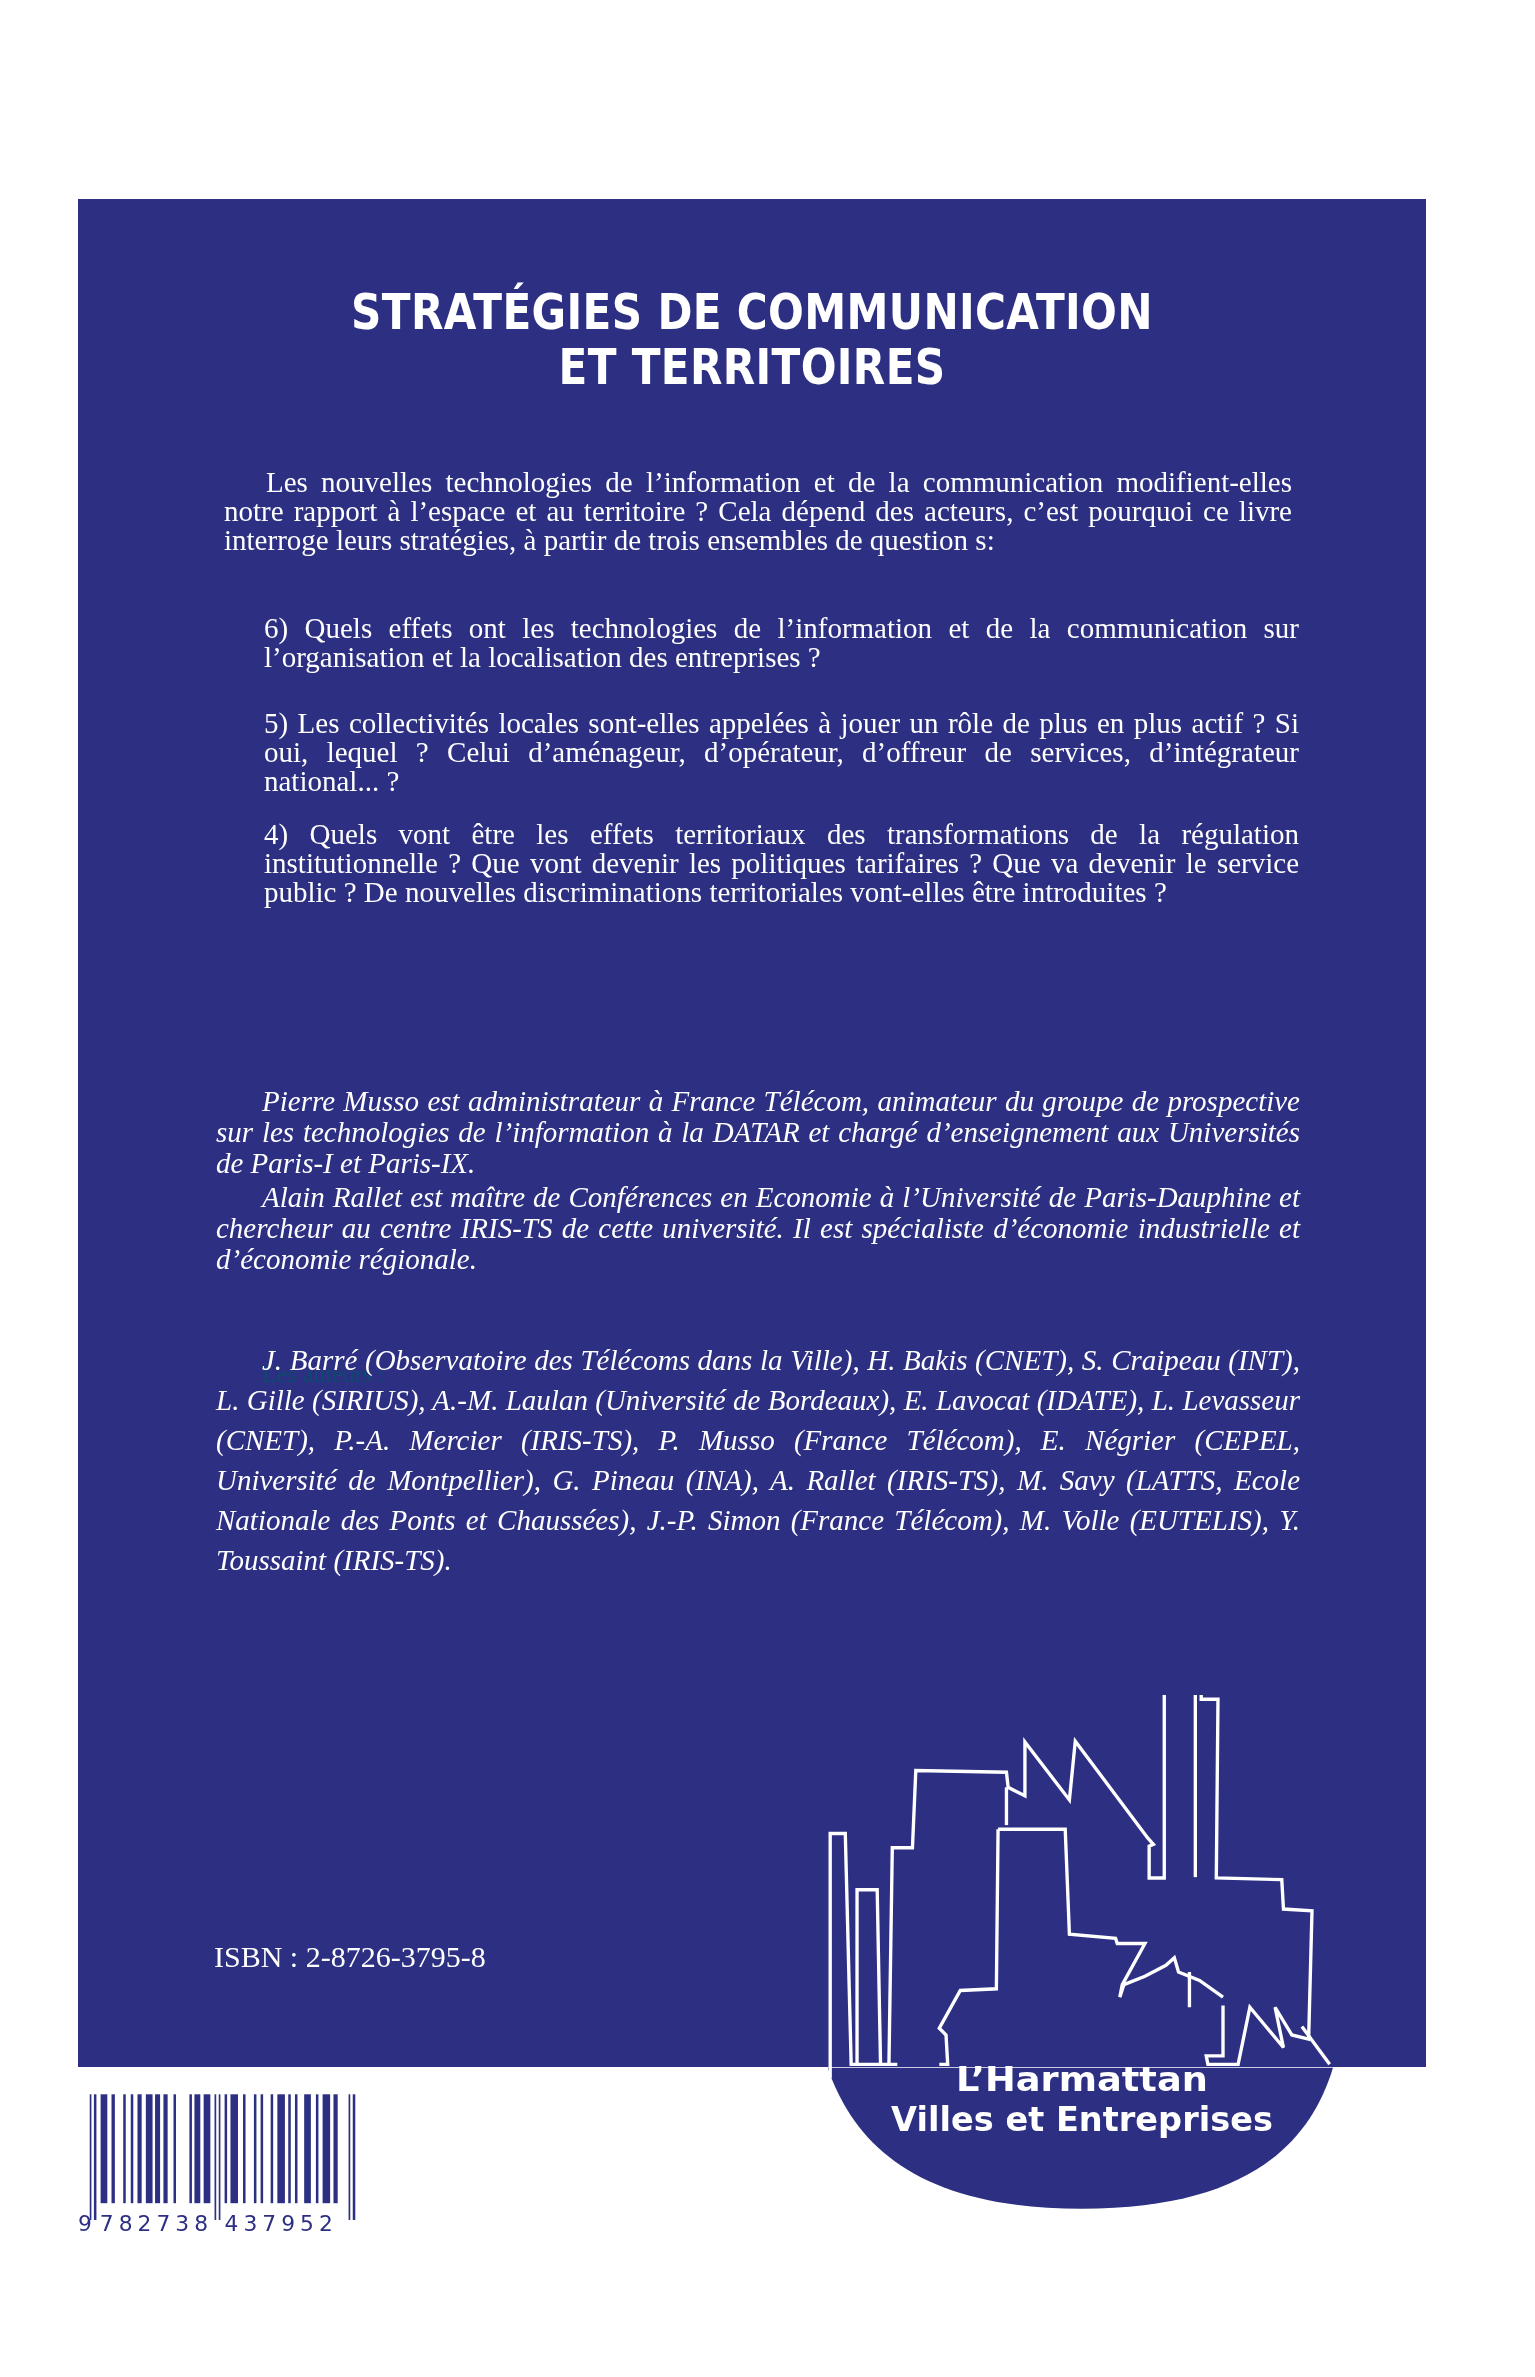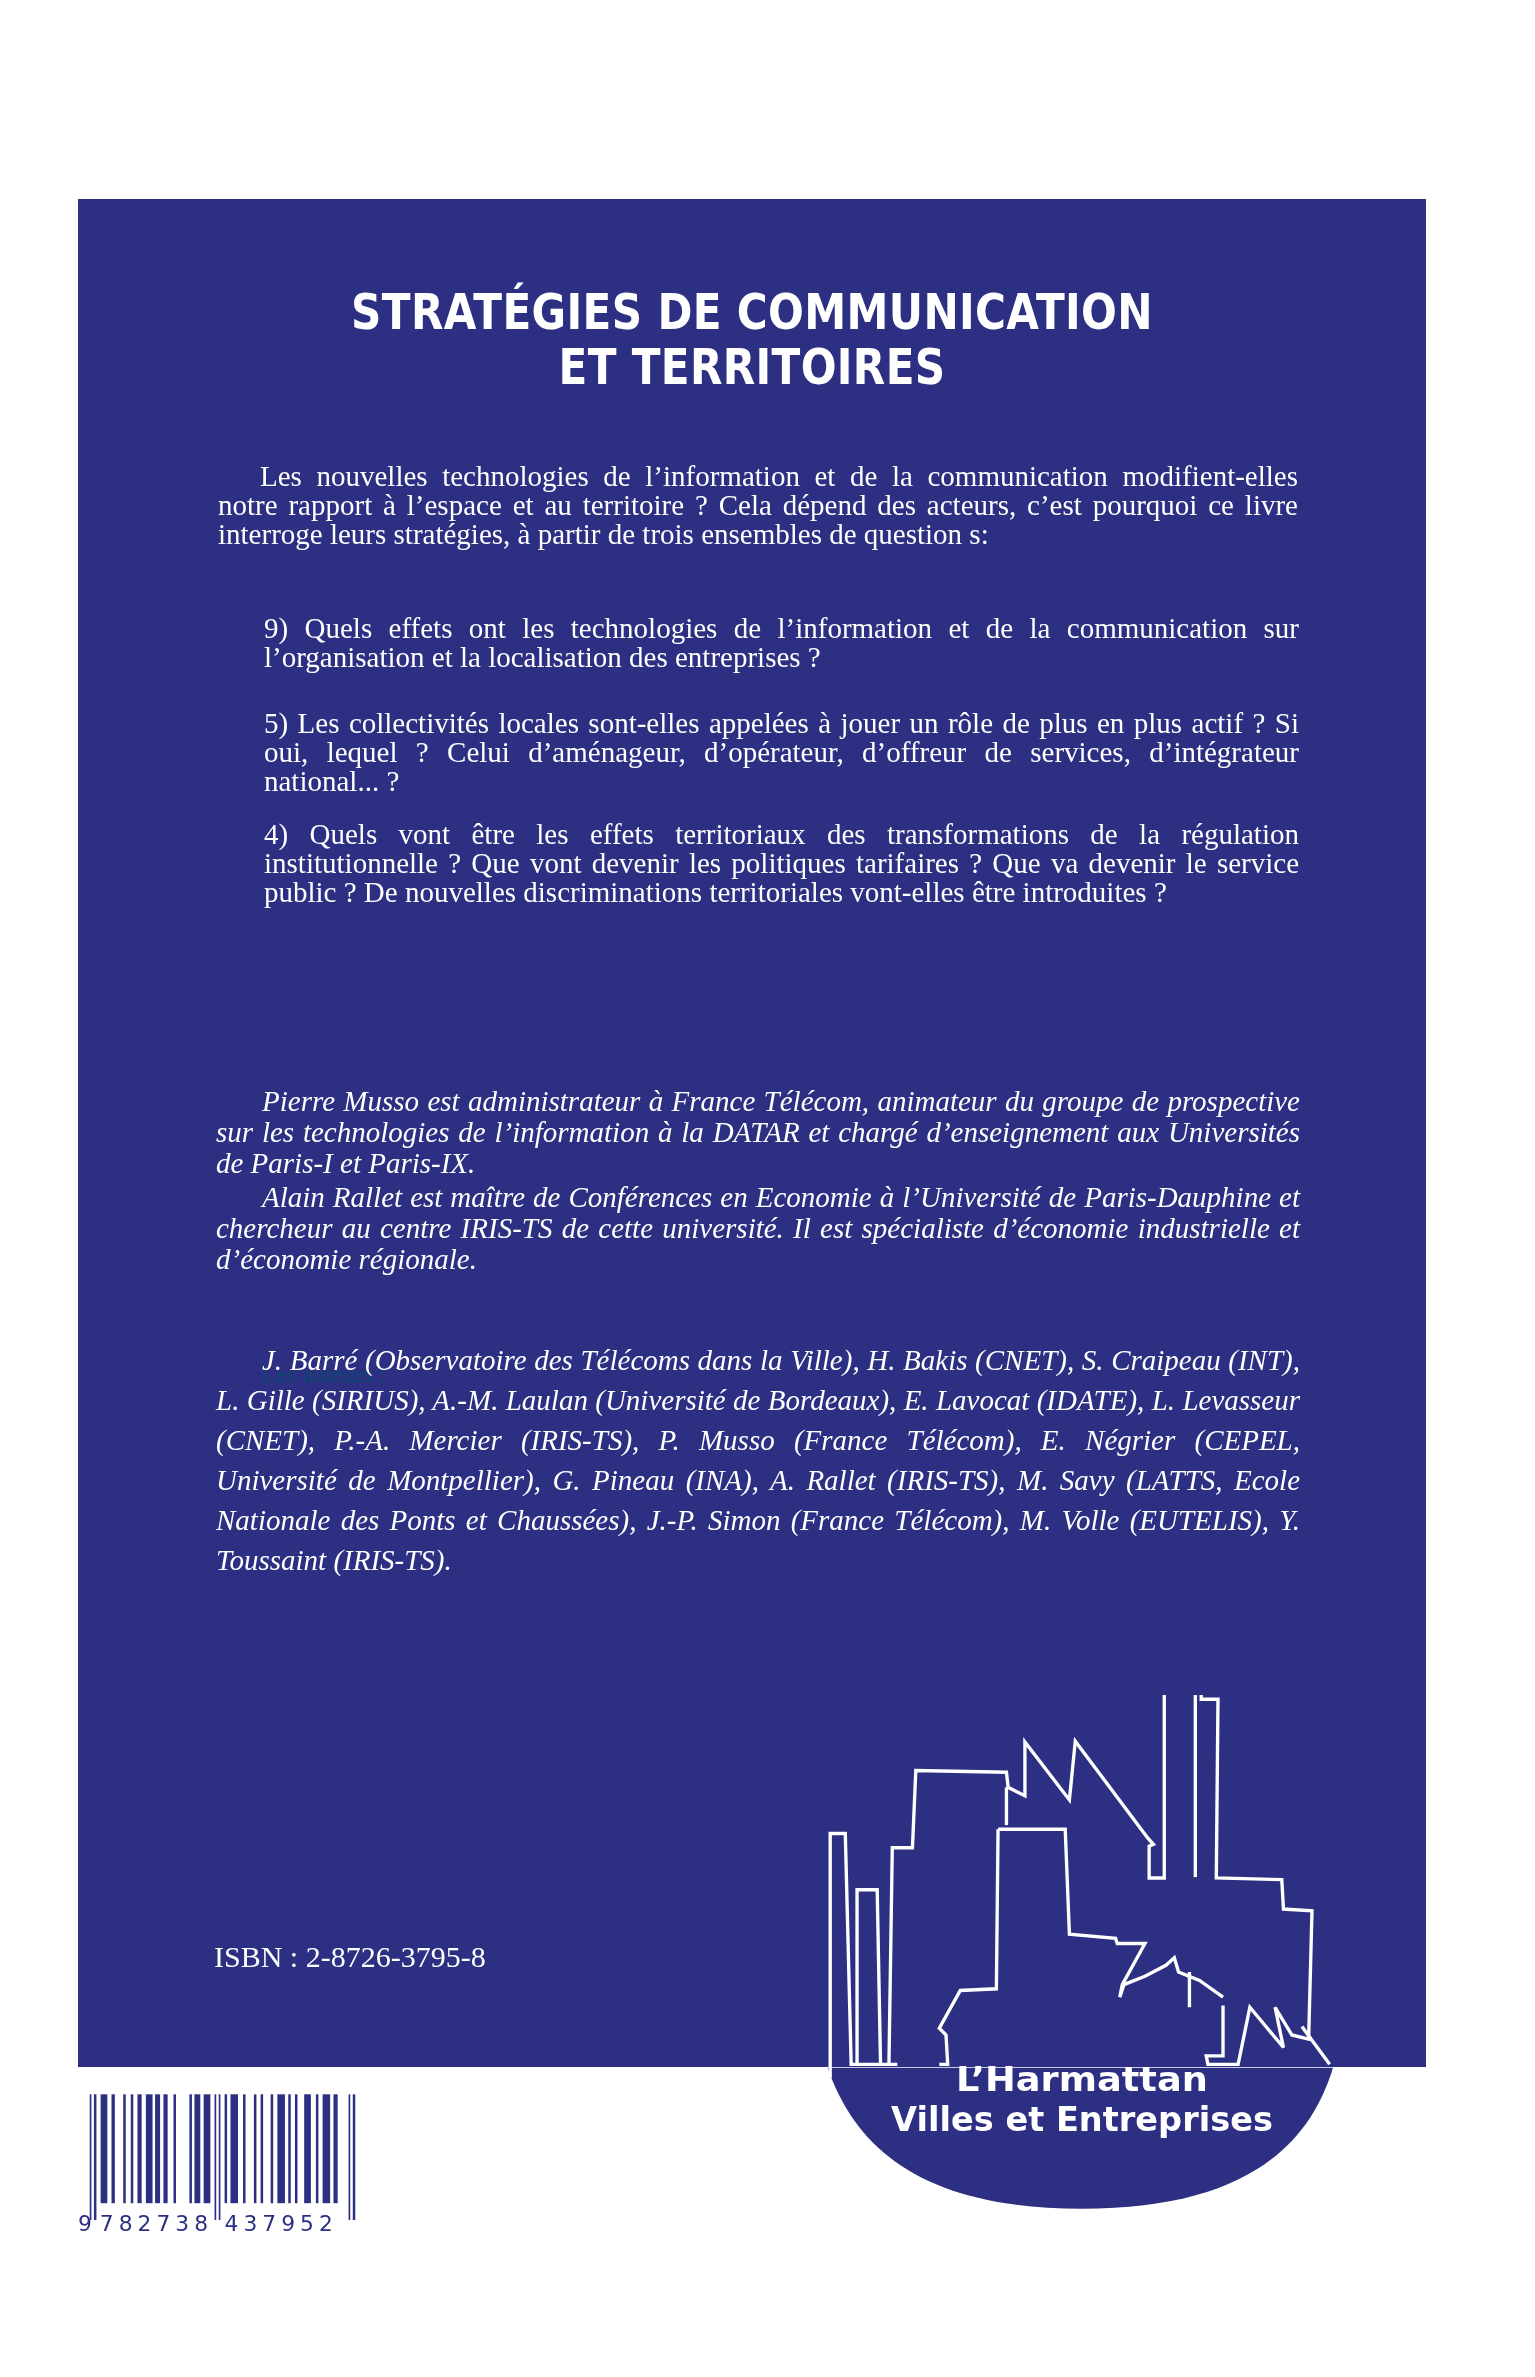--- a/index.html
+++ b/index.html
@@ -14,21 +14,21 @@
     font-family: "DejaVu Sans", sans-serif; font-weight: bold;
     font-size: 49px; line-height: 55px; letter-spacing: 0.4px;
     transform: scaleX(0.86); transform-origin: center top;
   }
   .title span { display: block; }
   .body-text {
     position: absolute; left: 216px; width: 1084px; color: #ffffff;
     font-family: "Liberation Serif", serif; font-size: 29px; line-height: 29px;
     text-align: justify;
   }
-  .body-text p { margin: 2px; }
+  .body-text p { margin: 8px; }
   .intro { top: 460px; }
   .intro p { text-indent: 42px; }
   .q-list { position: absolute; left: 264px; width: 1035px; color: #ffffff;
     font-family: "Liberation Serif", serif; font-size: 29px; line-height: 29px;
     text-align: justify; }
   .q-list p { margin: 0; }
   .q1 { top: 614px; }
   .q2 { top: 709px; }
   .q3 { top: 820px; }
   .italic-block {
@@ -57,21 +57,21 @@
 <h1 class="title" style="margin:0;">
   <span>STRATÉGIES DE COMMUNICATION</span>
   <span>ET TERRITOIRES</span>
 </h1>
 
 <div class="body-text intro">
   <p>Les nouvelles technologies de l’information et de la communication modifient-elles notre rapport à l’espace et au territoire ? Cela dépend des acteurs, c’est pourquoi ce livre interroge leurs stratégies, à partir de trois ensembles de question s:</p>
 </div>
 
 <div class="q-list q1">
-  <p>9) Quels effets ont les technologies de l’information et de la communication sur l’organisation et la localisation des entreprises ?</p>
+  <p>6) Quels effets ont les technologies de l’information et de la communication sur l’organisation et la localisation des entreprises ?</p>
 </div>
 <div class="q-list q2">
   <p>5) Les collectivités locales sont-elles appelées à jouer un rôle de plus en plus actif ? Si oui, lequel ? Celui d’aménageur, d’opérateur, d’offreur de services, d’intégrateur national... ?</p>
 </div>
 <div class="q-list q3">
   <p>4) Quels vont être les effets territoriaux des transformations de la régulation institutionnelle ? Que vont devenir les politiques tarifaires ? Que va devenir le service public ? De nouvelles discriminations territoriales vont-elles être introduites ?</p>
 </div>
 
 <div class="italic-block bio">
   <p>Pierre Musso est administrateur à France Télécom, animateur du groupe de prospective sur les technologies de l’information à la DATAR et chargé d’enseignement aux Universités de Paris-I et Paris-IX.</p>

